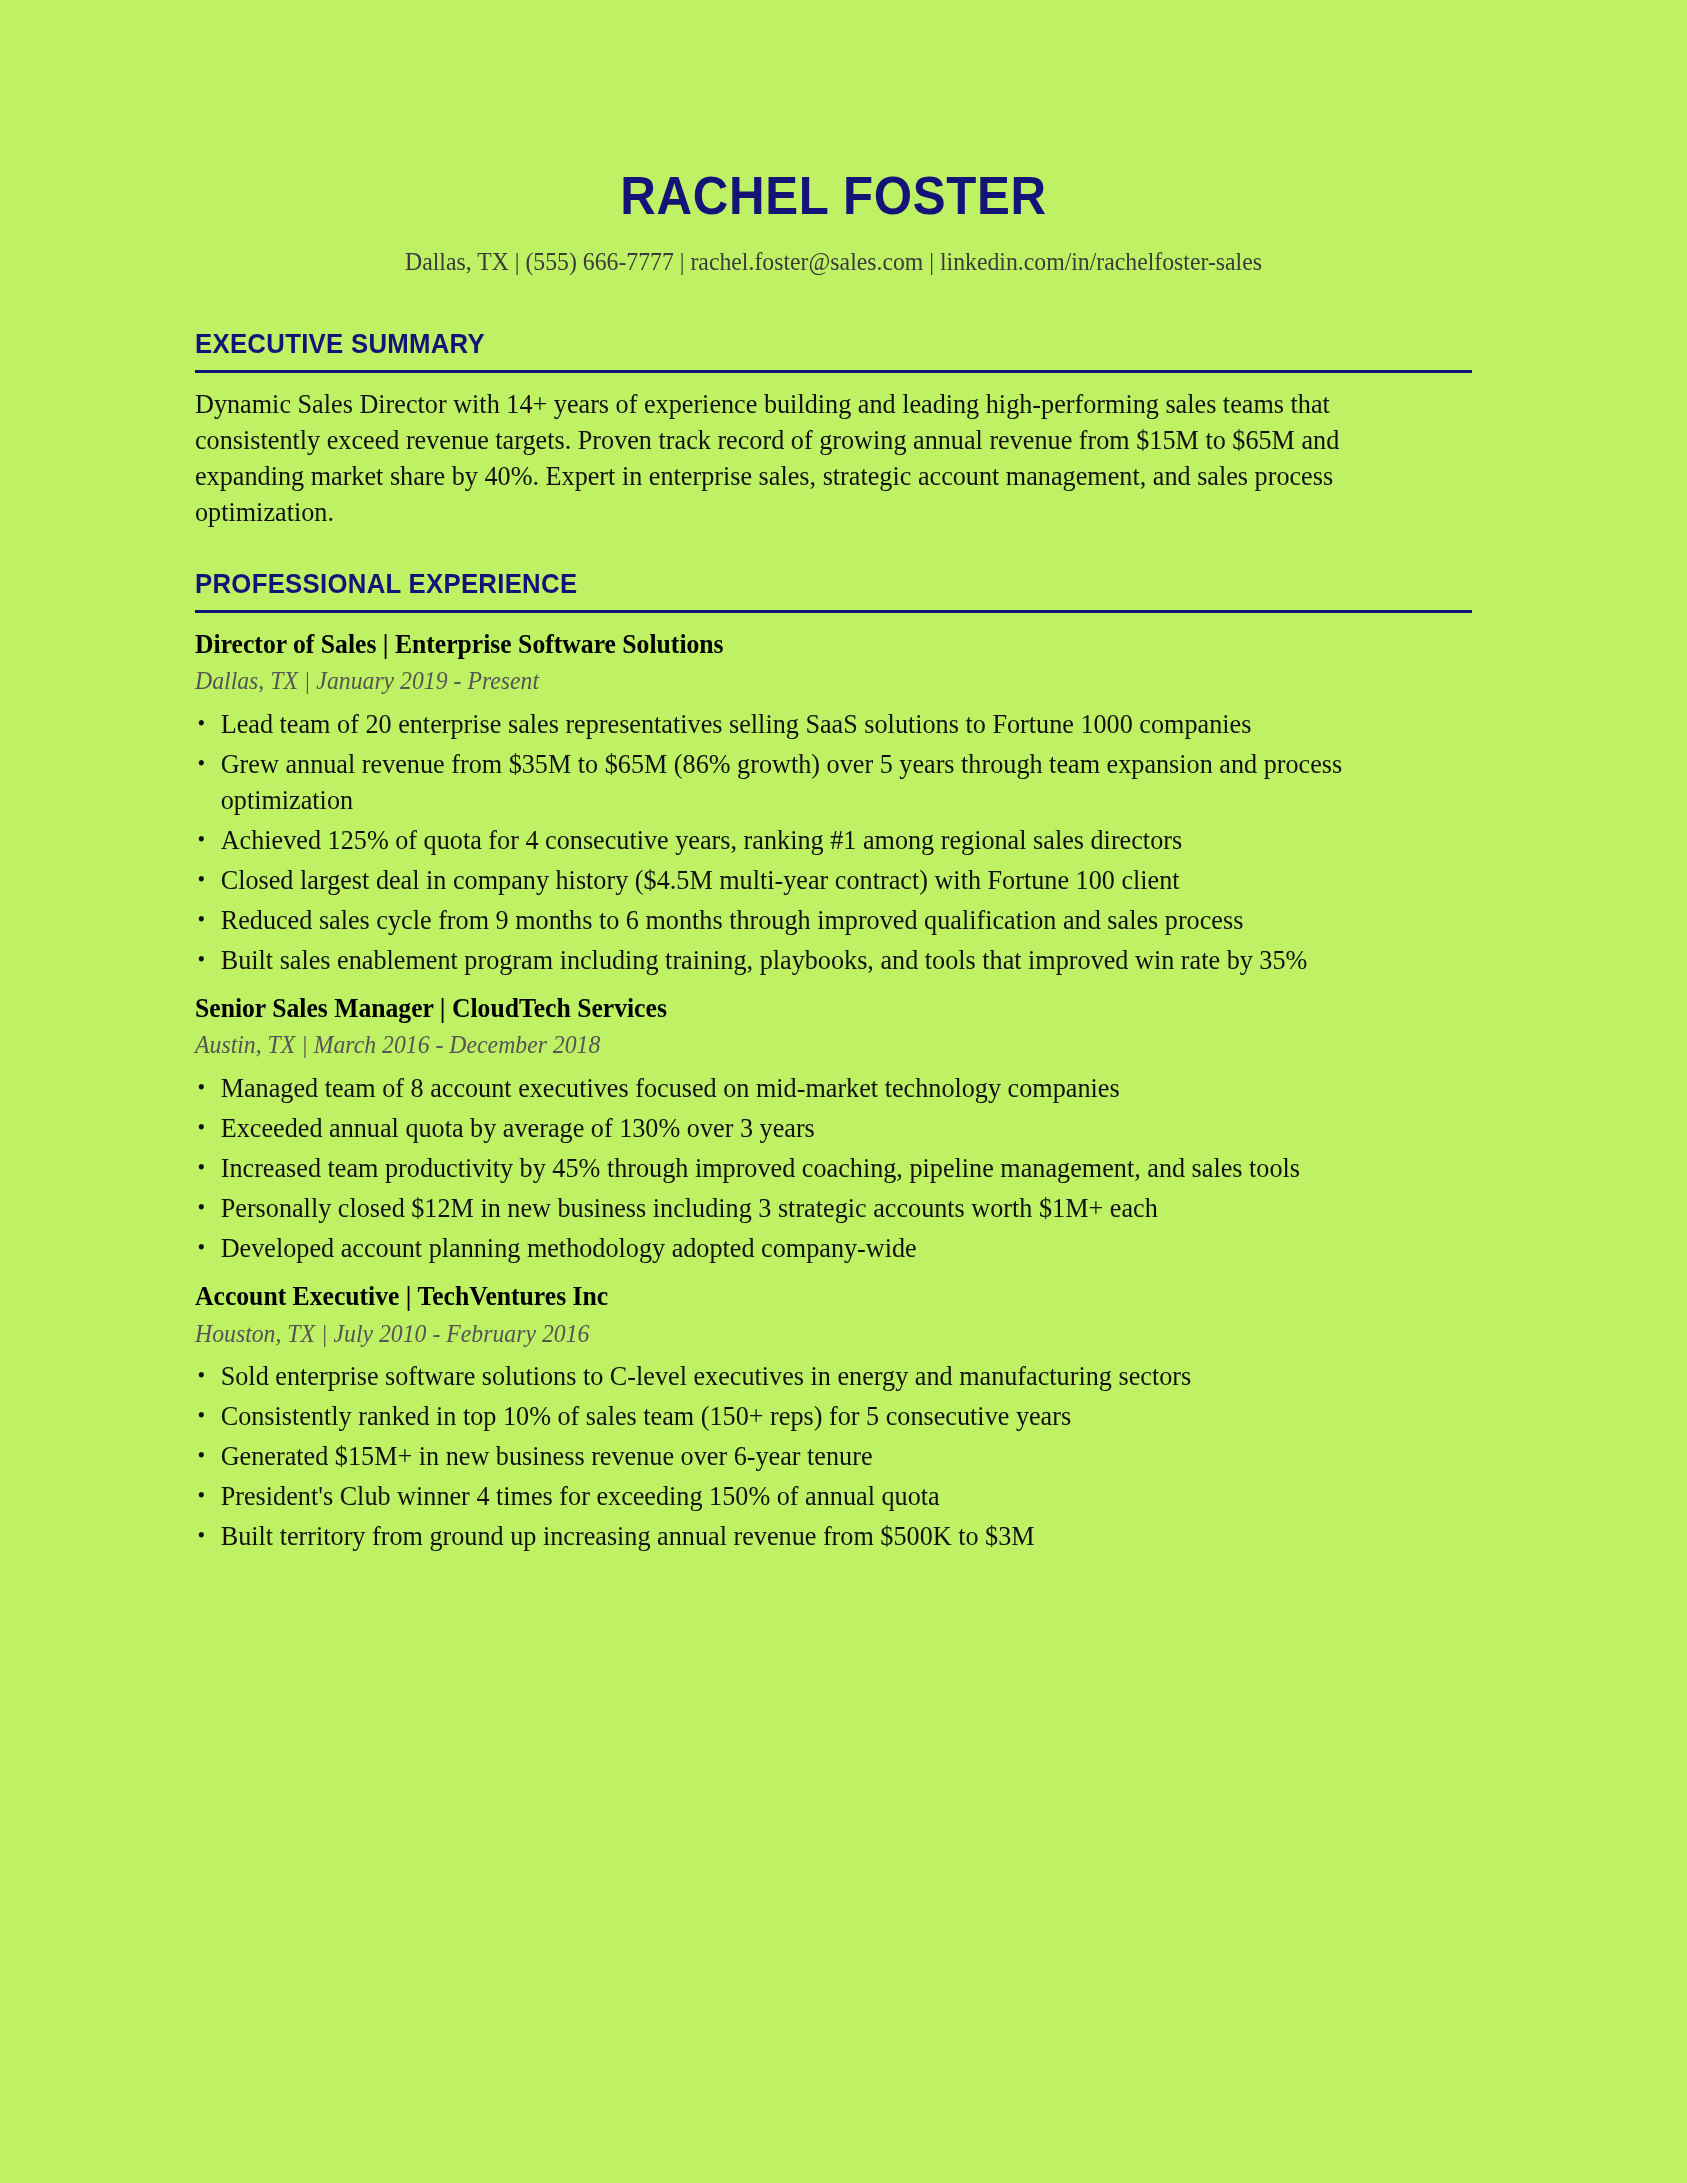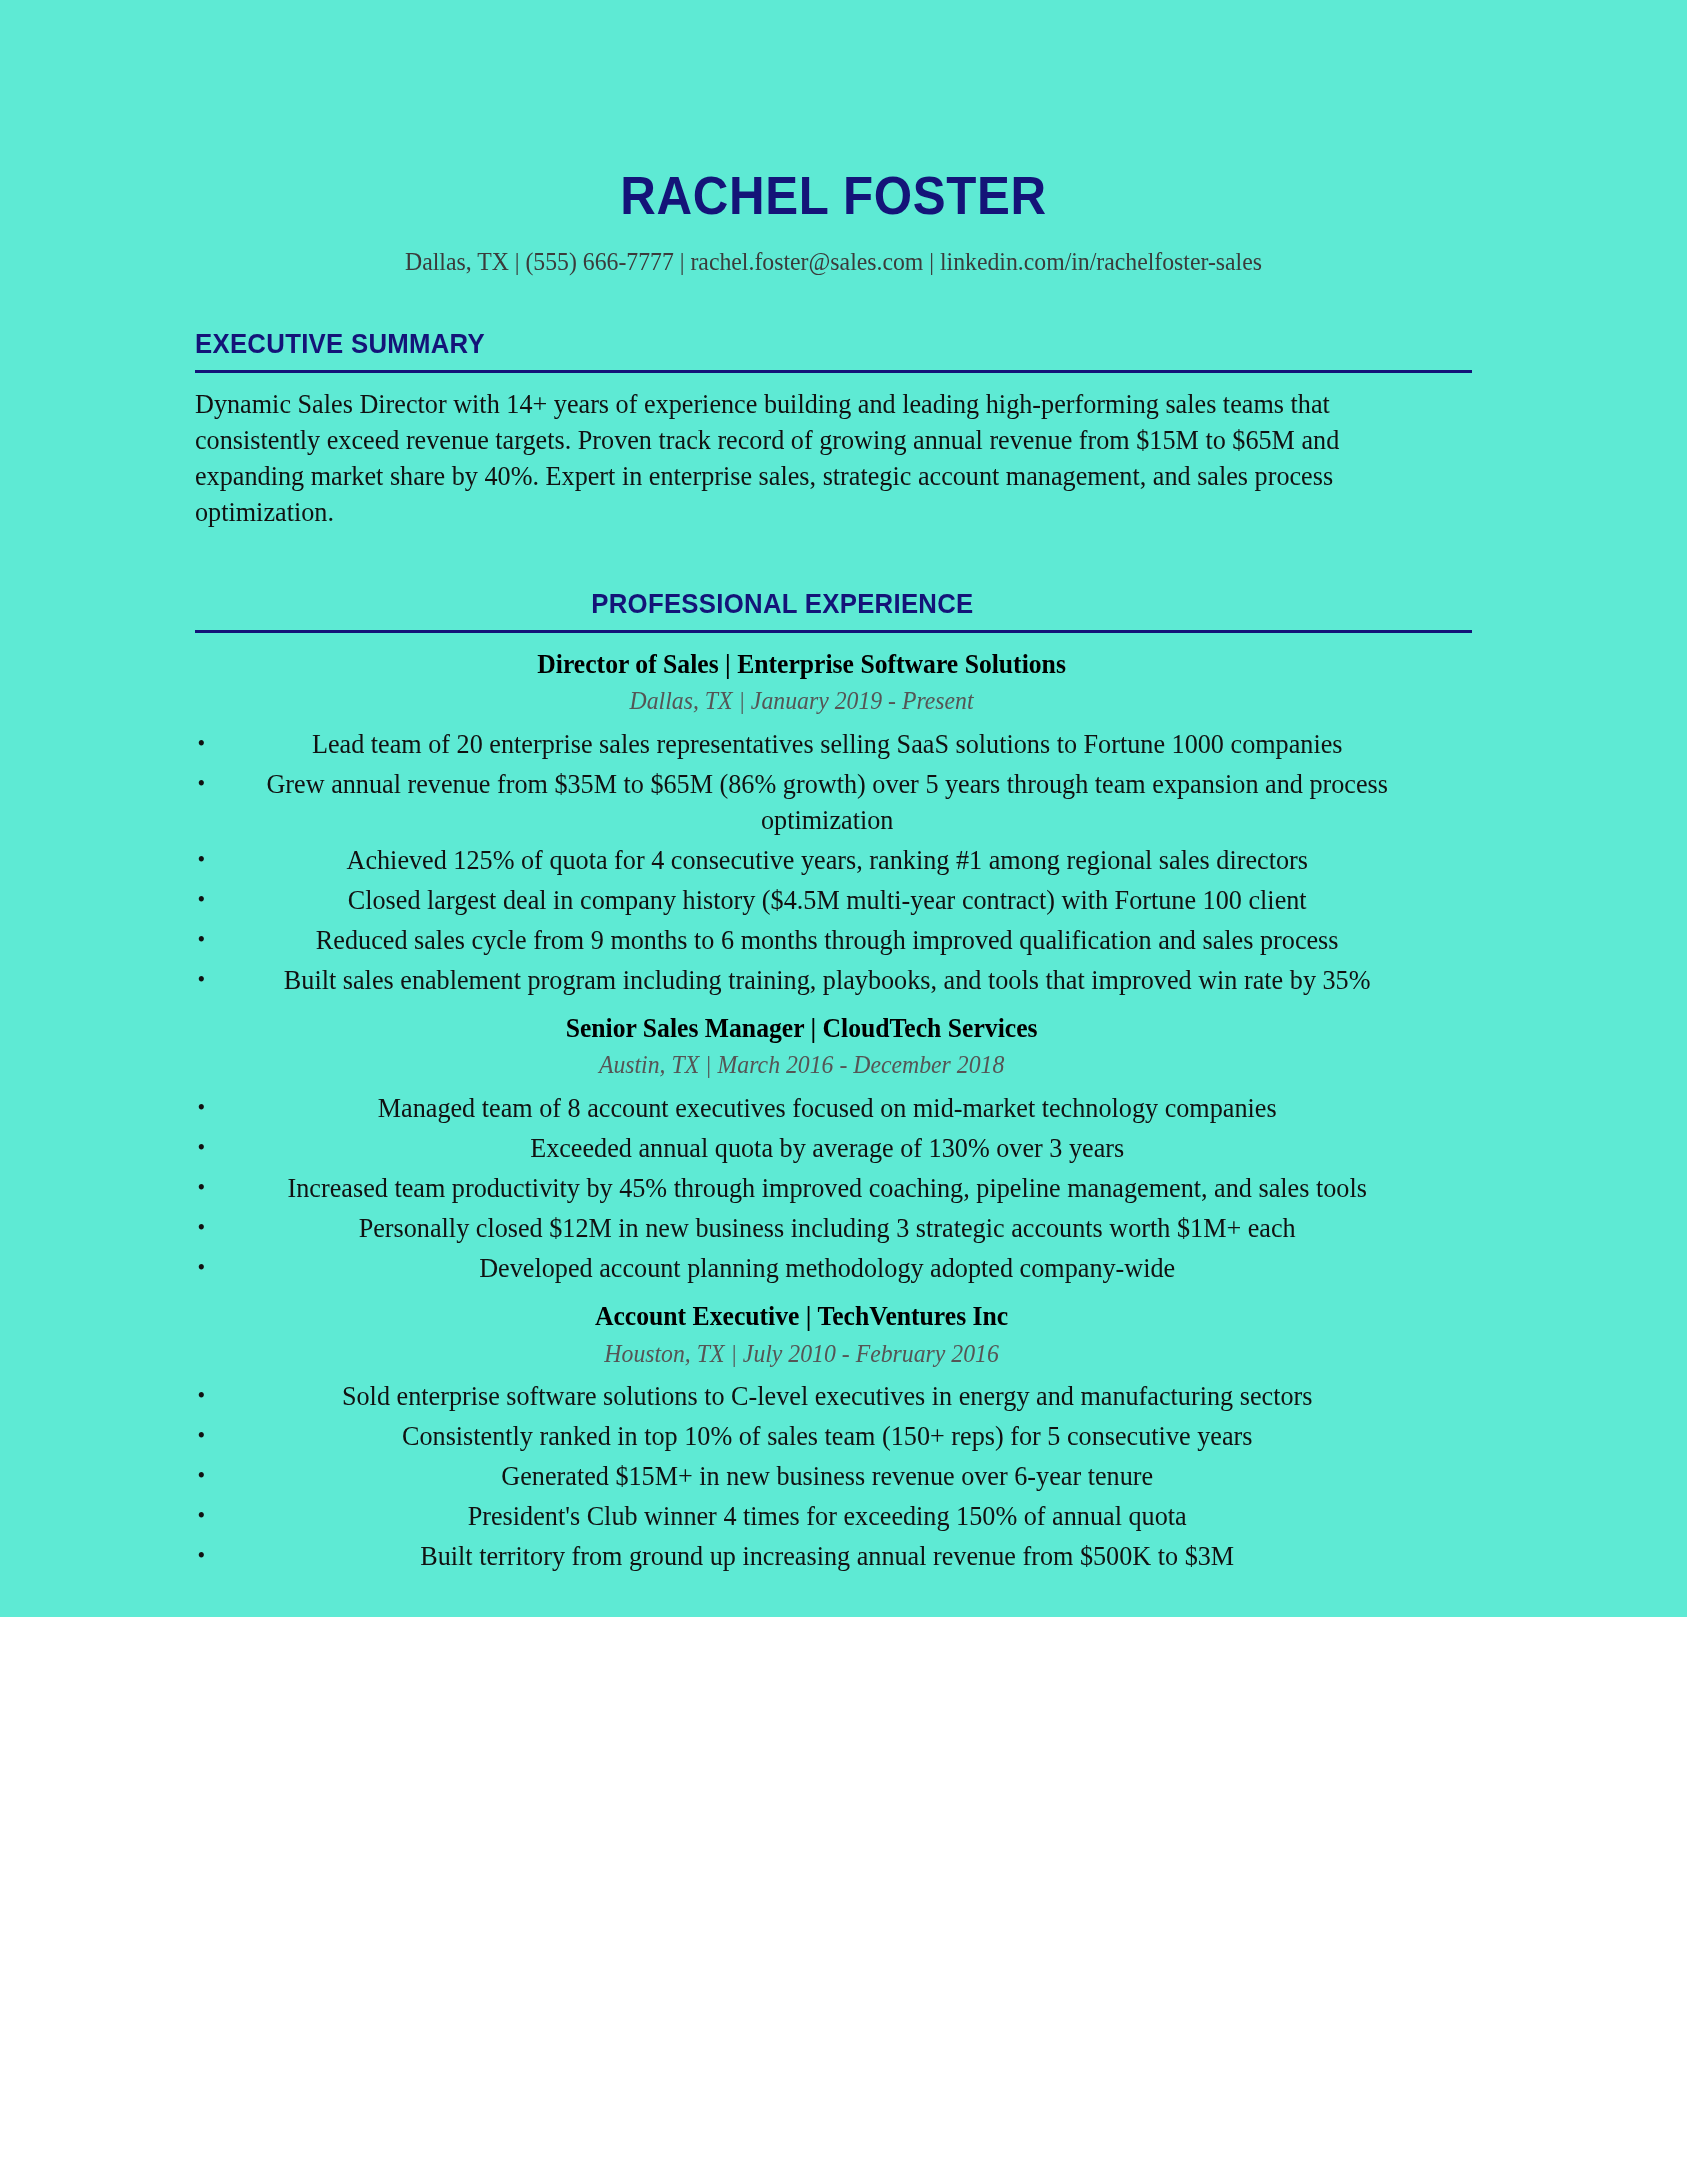--- a/index.html
+++ b/index.html
@@ -10,25 +10,25 @@
   body {
     width: 1687px;
     height: 2183px;
     font-family: "Liberation Serif", "DejaVu Serif", serif;
     color: #000000;
     -webkit-font-smoothing: antialiased;
   }
 
   .page {
     width: 1687px;
-    height: 1617px;
+    height: 2183px;
     box-sizing: border-box;
     padding: 12px;
     position: relative;
-    background: #5eead4;
+    background: #bef264;
   }
 
   .content {
     position: absolute;
     left: 195px;
     top: 0;
     width: 1277px;
   }
 
   
@@ -54,22 +54,21 @@
     margin: 0;
     padding-top: 25px;
     transform: scaleX(0.95);
   }
 
   
   .section {
     margin-top: 52px;
   }
   .section-experience {
-    margin-top: 58px;
-    text-align: center;
+    margin-top: 38px;
   }
   .section-title {
     font-family: "Liberation Sans Narrow", "Liberation Sans", "DejaVu Sans", sans-serif;
     font-weight: bold;
     font-size: 28px;
     line-height: 1.05;
     letter-spacing: 0.3px;
     color: #141478;
     margin: 0;
     transform: scaleX(0.92);

